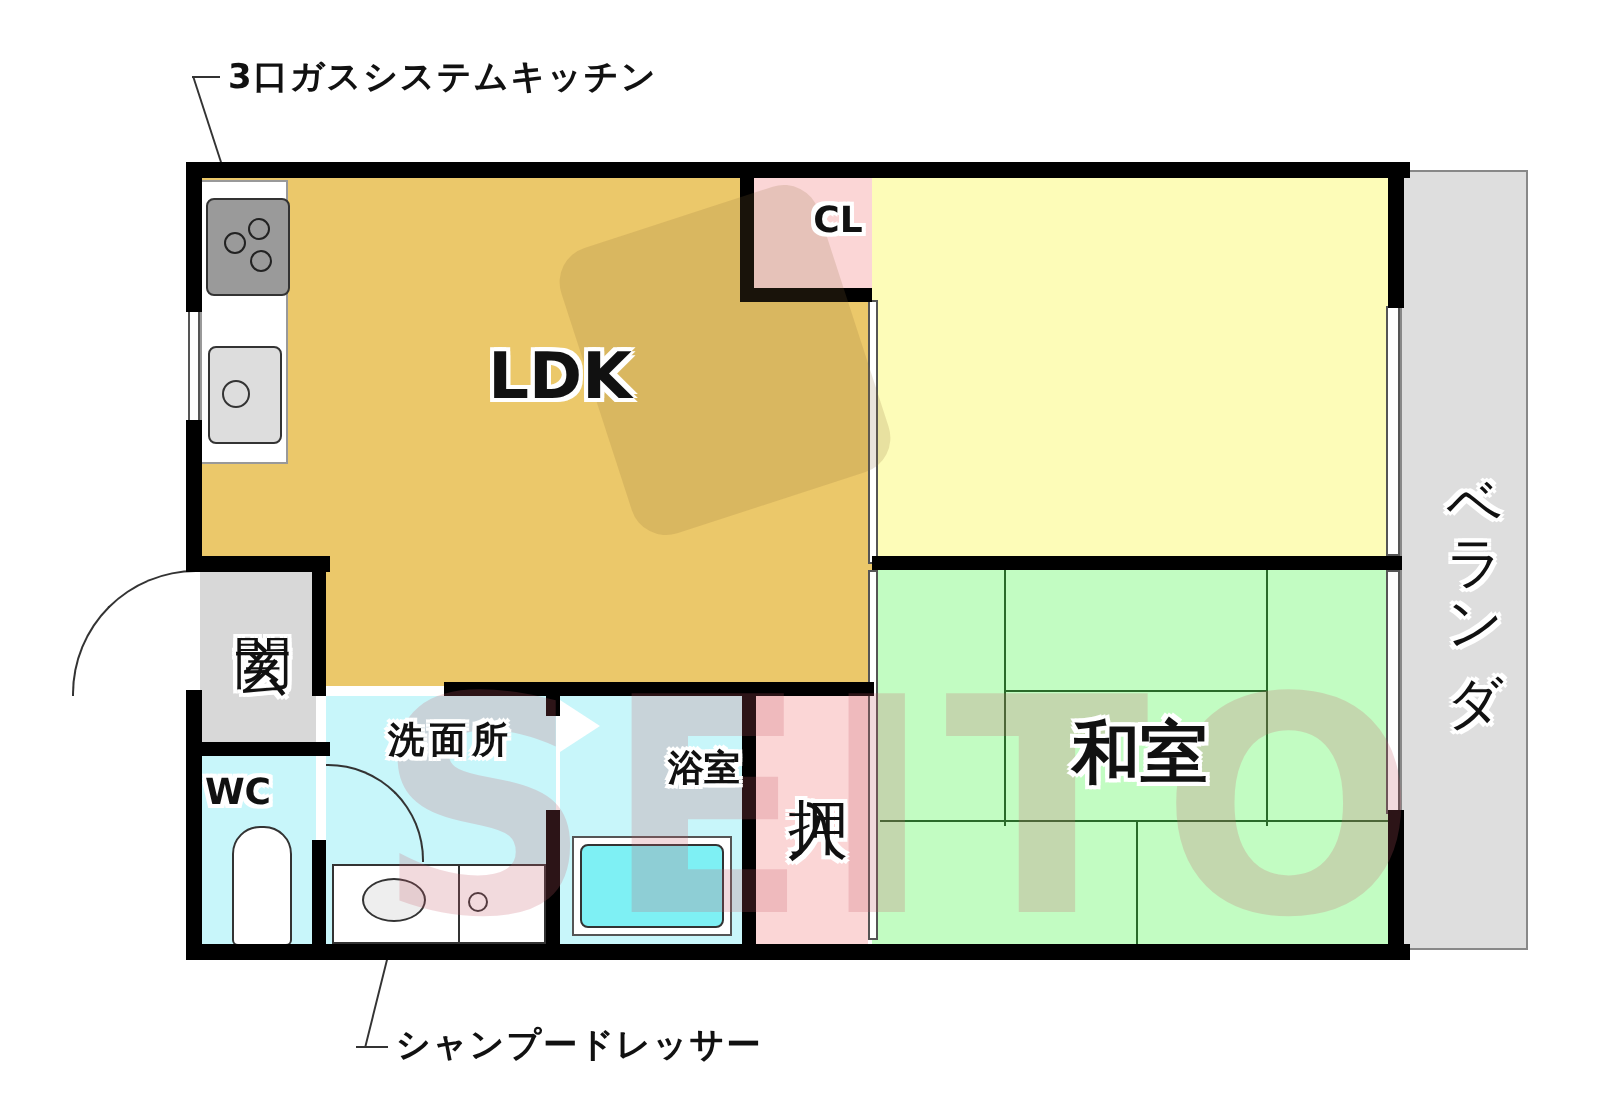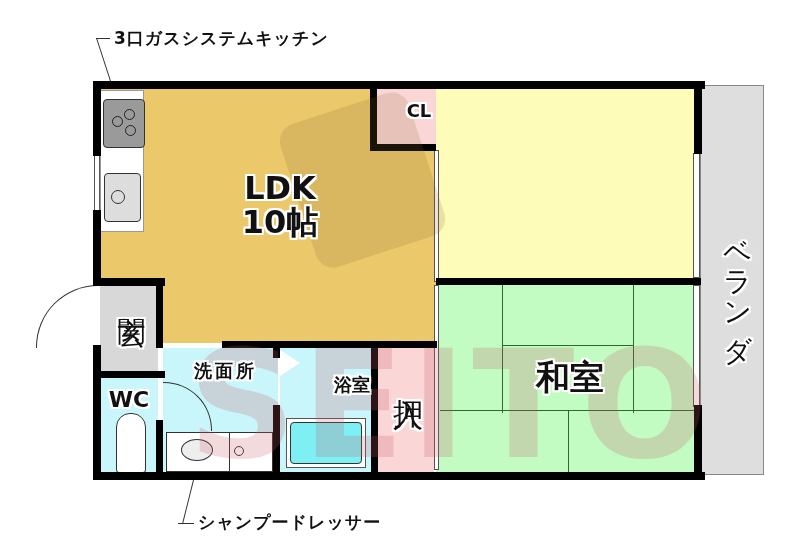--- a/index.html
+++ b/index.html
@@ -101,28 +101,27 @@
   <div class="wall" style="left:370px;top:144px;width:66px;height:7px;"></div>
   <div class="wall" style="left:436px;top:278px;width:265px;height:7px;"></div>
   <div class="wall" style="left:694px;top:81px;width:8px;height:73px;"></div>
   <div class="wall" style="left:694px;top:405px;width:8px;height:75px;"></div>
 
   <div class="wm" style="left:295px;top:105px;width:135px;height:150px;background:#8a6a3a;opacity:.18;transform:rotate(-18deg);border-radius:18px;"></div>
   <div class="wm" style="left:144px;top:318px;font-size:150px;color:#c85a6a;letter-spacing:6px;opacity:.22;margin-left:44px;">SEITO</div>
 
   <div class="lbl" style="left:220px;top:172px;width:120px;font-size:32px;">
     <div>LDK</div>
-    <div>10帖</div>
   </div>
   <div class="lbl" style="left:378px;top:102px;width:58px;font-size:18px;margin-left:12px;">CL</div>
   <div class="lbl" style="left:510px;top:360px;width:120px;font-size:34px;">
     <div>和室</div>
   </div>
   <div class="lbl" style="left:112px;top:296px;width:34px;font-size:28px;font-weight:normal;writing-mode:vertical-rl;">玄関</div>
-  <div class="lbl" style="left:100px;top:388px;width:58px;font-size:22px;">WC</div>
+  <div class="lbl" style="left:90px;top:388px;width:58px;font-size:18px;">WC</div>
   <div class="lbl" style="left:178px;top:362px;width:95px;font-size:18px;letter-spacing:3px;">洗面所</div>
   <div class="lbl" style="left:300px;top:376px;width:70px;font-size:18px;text-align:right;">浴室</div>
   <div class="lbl" style="left:388px;top:375px;width:36px;font-size:30px;font-weight:normal;writing-mode:vertical-rl;">押入</div>
 </div>
 
 <div class="abs" style="left:182px;top:480px;width:1px;height:44px;background:#333;transform:skewX(-14deg);transform-origin:bottom;"></div>
 <div class="abs" style="left:178px;top:523px;width:16px;height:1px;background:#333;"></div>
 <div class="annot" style="left:198px;top:511px;">シャンプードレッサー</div>
 
 </body></html>

